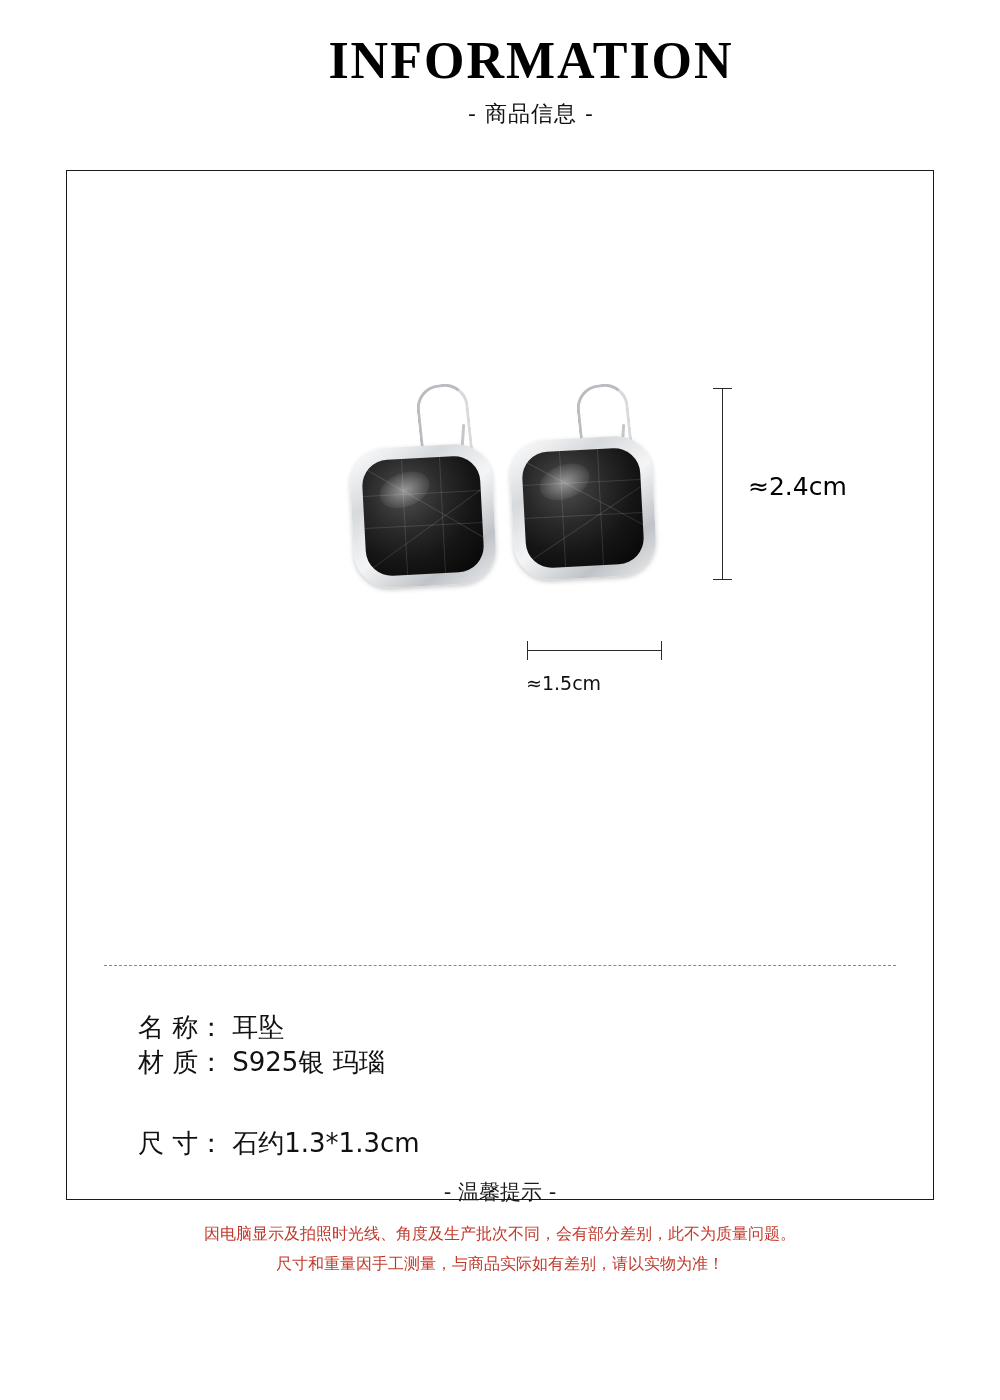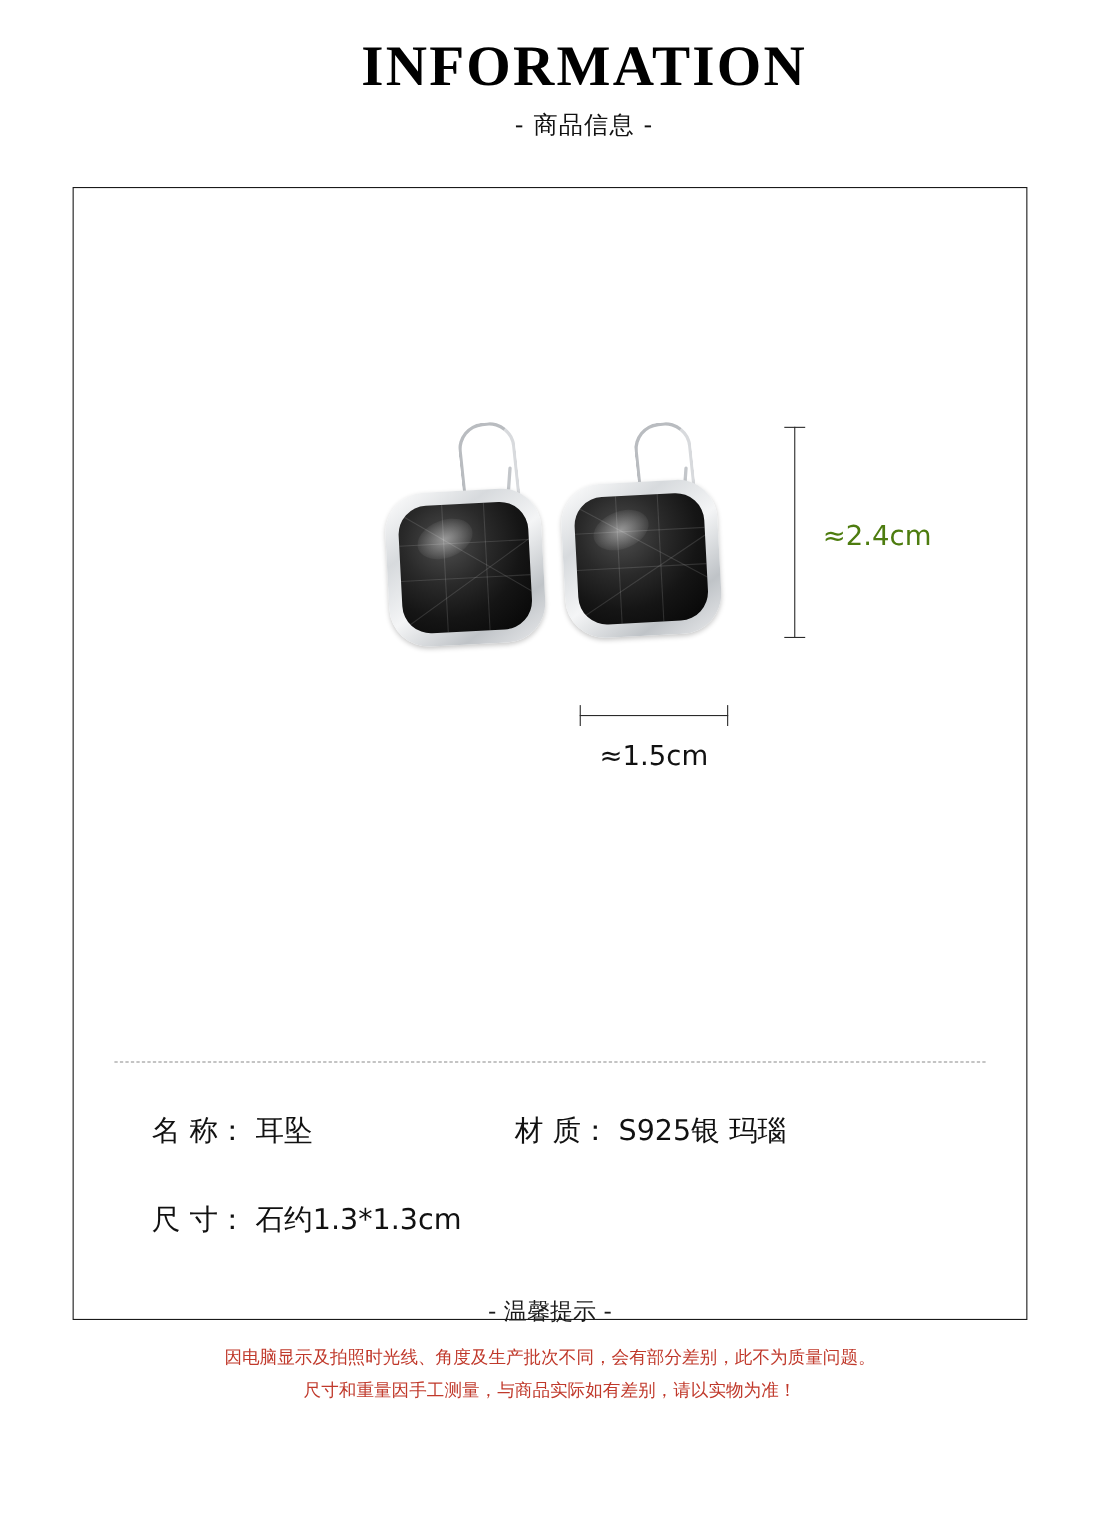--- a/index.html
+++ b/index.html
@@ -159,21 +159,21 @@
     background: #2a2a2a;
   }
   .dim-v::before { top: 0; }
   .dim-v::after  { bottom: 0; }
   .dim-v-label {
     position: absolute;
     left: 748px;
     top: 472px;
     font-family: "DejaVu Sans", sans-serif;
     font-size: 25px;
-    color: #4d7c0f;
+    color: #000000;
     white-space: nowrap;
   }
 
   .dim-h {
     position: absolute;
     left: 527px;
     top: 650px;
     width: 135px;
     height: 1px;
     background: #2a2a2a;
@@ -183,24 +183,24 @@
     position: absolute;
     top: -9px;
     width: 1px;
     height: 19px;
     background: #2a2a2a;
   }
   .dim-h::before { left: 0; }
   .dim-h::after  { right: 0; }
   .dim-h-label {
     position: absolute;
-    left: 545px;
+    left: 526px;
     top: 672px;
     font-family: "DejaVu Sans", sans-serif;
-    font-size: 25px;
+    font-size: 19px;
     color: #111111;
     white-space: nowrap;
   }
 
   
   .divider {
     position: absolute;
     left: 104px;
     top: 965px;
     width: 792px;
@@ -211,20 +211,21 @@
   
   .specs {
     position: absolute;
     left: 138px;
     top: 1010px;
     width: 740px;
   }
   .spec-row {
     display: flex;
     margin-bottom: 46px;
+    flex-direction: column;
   }
   .spec-cell {
     display: flex;
     align-items: baseline;
     font-family: "DejaVu Sans", sans-serif;
     font-size: 26px;
     color: #111111;
     white-space: nowrap;
   }
   .spec-cell.first { width: 330px; }

